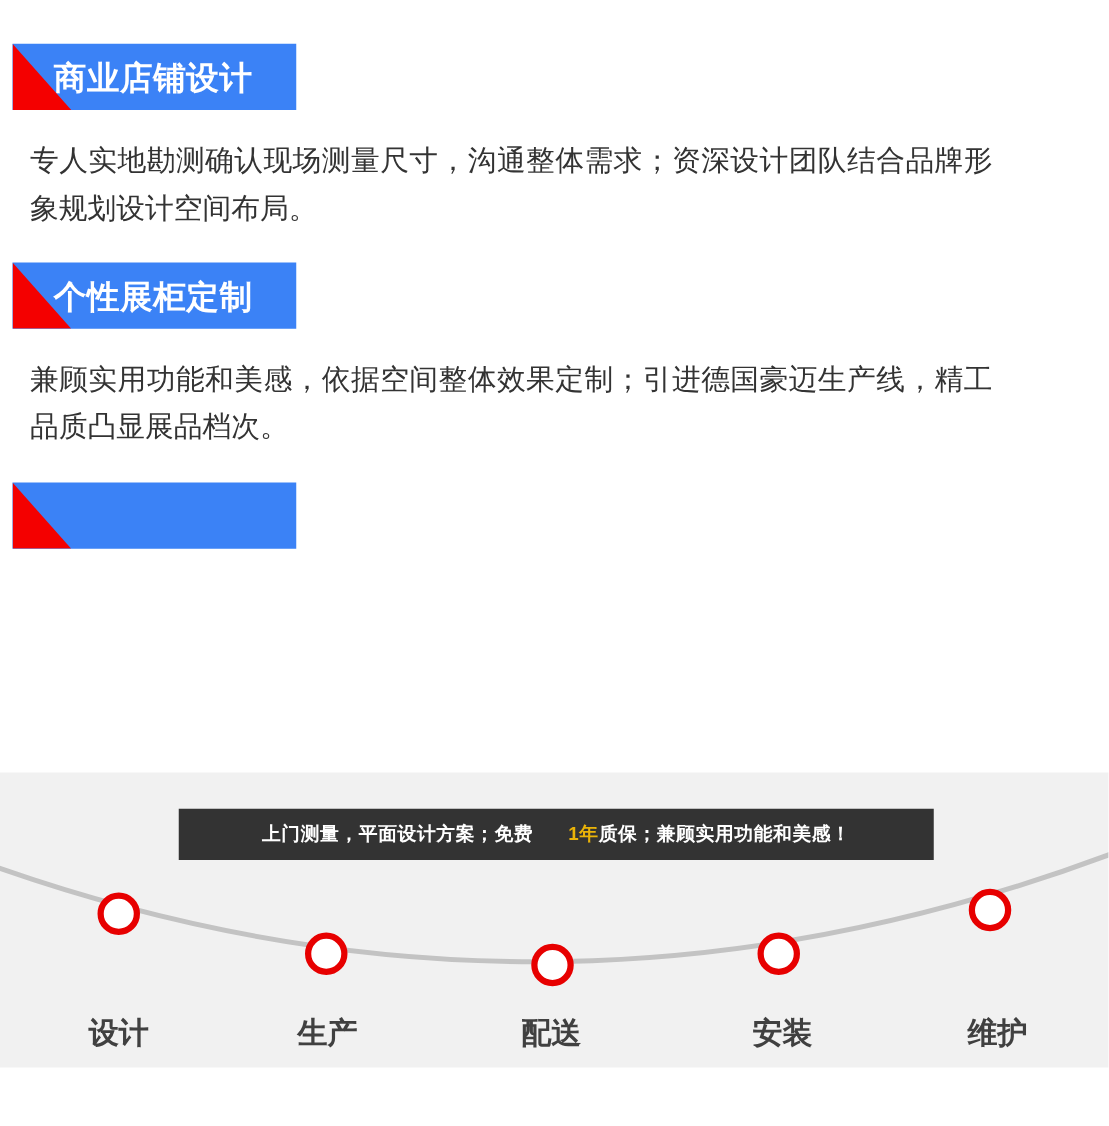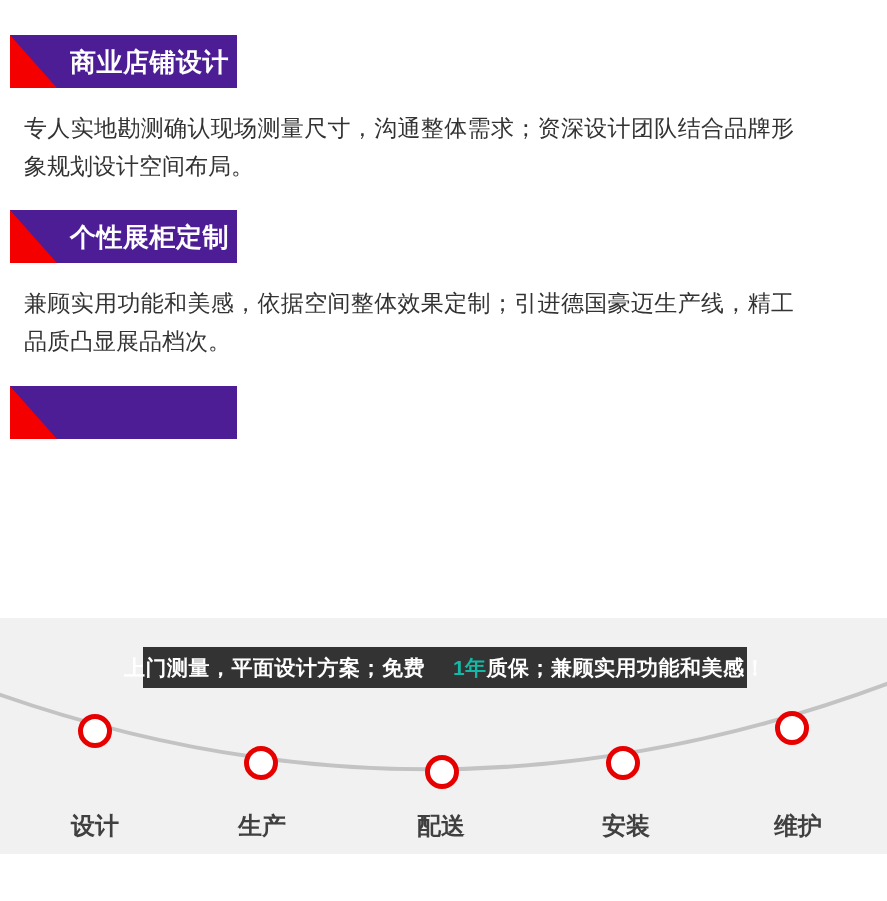--- a/index.html
+++ b/index.html
@@ -20,24 +20,24 @@
   .service { position: absolute; left: 0; width: 887px; }
   .service.s1 { top: 35px; }
   .service.s2 { top: 210px; }
   .service.s3 { top: 386px; }
 
   .badge {
     position: relative;
     margin-left: 10px;
     width: 227px;
     height: 53px;
-    background: #4c1d95;
+    background: #3b82f6;
     display: flex;
     align-items: center;
-    padding-left: 60px;
+    padding-left: 33px;
   }
   .badge .tri {
     position: absolute;
     left: 0; top: 0;
     width: 47px; height: 53px;
     background: #f40000;
     clip-path: polygon(0 0, 0 100%, 100% 100%);
   }
   .badge h2 {
     font-size: 26px;
@@ -64,29 +64,29 @@
     background: #f1f1f1;
     overflow: hidden;
   }
   .curve { position: absolute; top: 0; left: 0; }
   .banner {
     position: absolute;
     left: 143px; top: 29px;
     width: 604px; height: 41px;
     background: #333333;
     color: #ffffff;
-    font-size: 21px;
+    font-size: 15px;
     font-weight: bold;
     display: flex;
     align-items: center;
     justify-content: center;
     white-space: nowrap;
     letter-spacing: 0.5px;
   }
-  .banner .hl { color: #14b8a6; margin-left: 28px; }
+  .banner .hl { color: #eab308; margin-left: 28px; }
 
   .marker {
     position: absolute;
     width: 34px; height: 34px;
     border-radius: 50%;
     background: #ffffff;
     border: 5px solid #e70000;
   }
   .marker.m1 { left: 78px;  top: 96px;  }
   .marker.m2 { left: 244px; top: 128px; }

